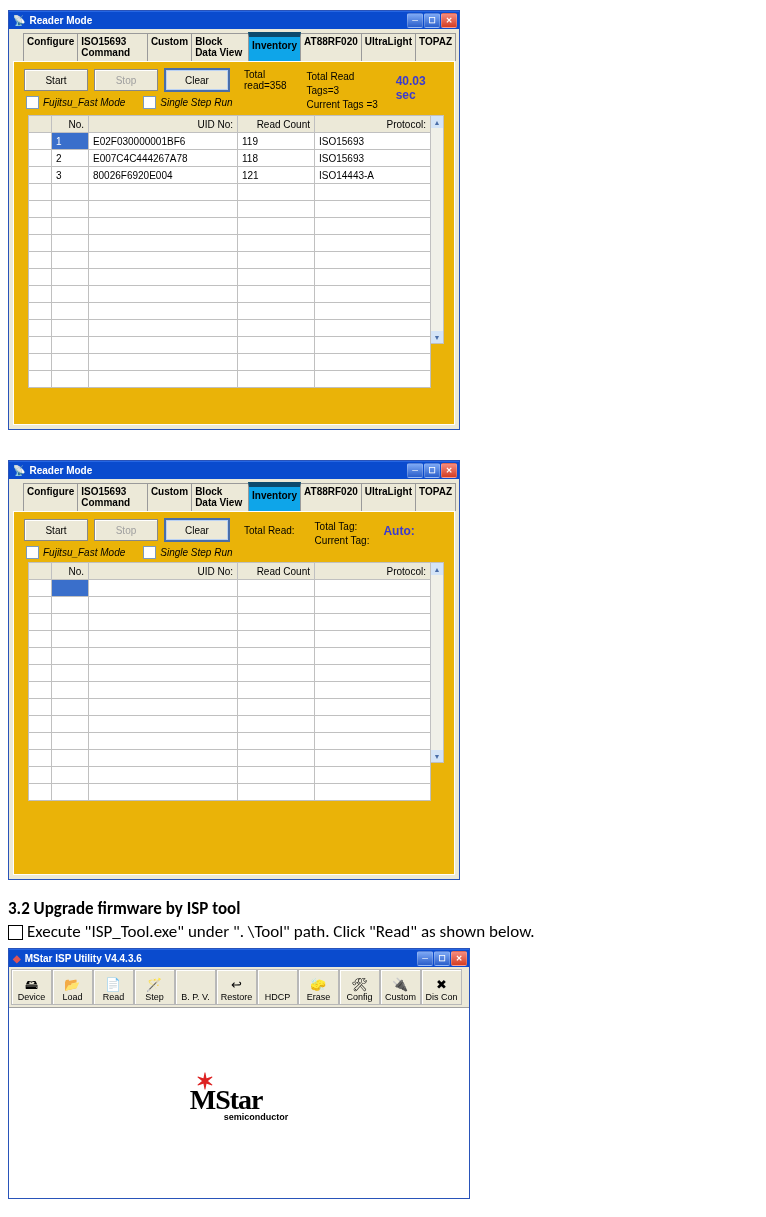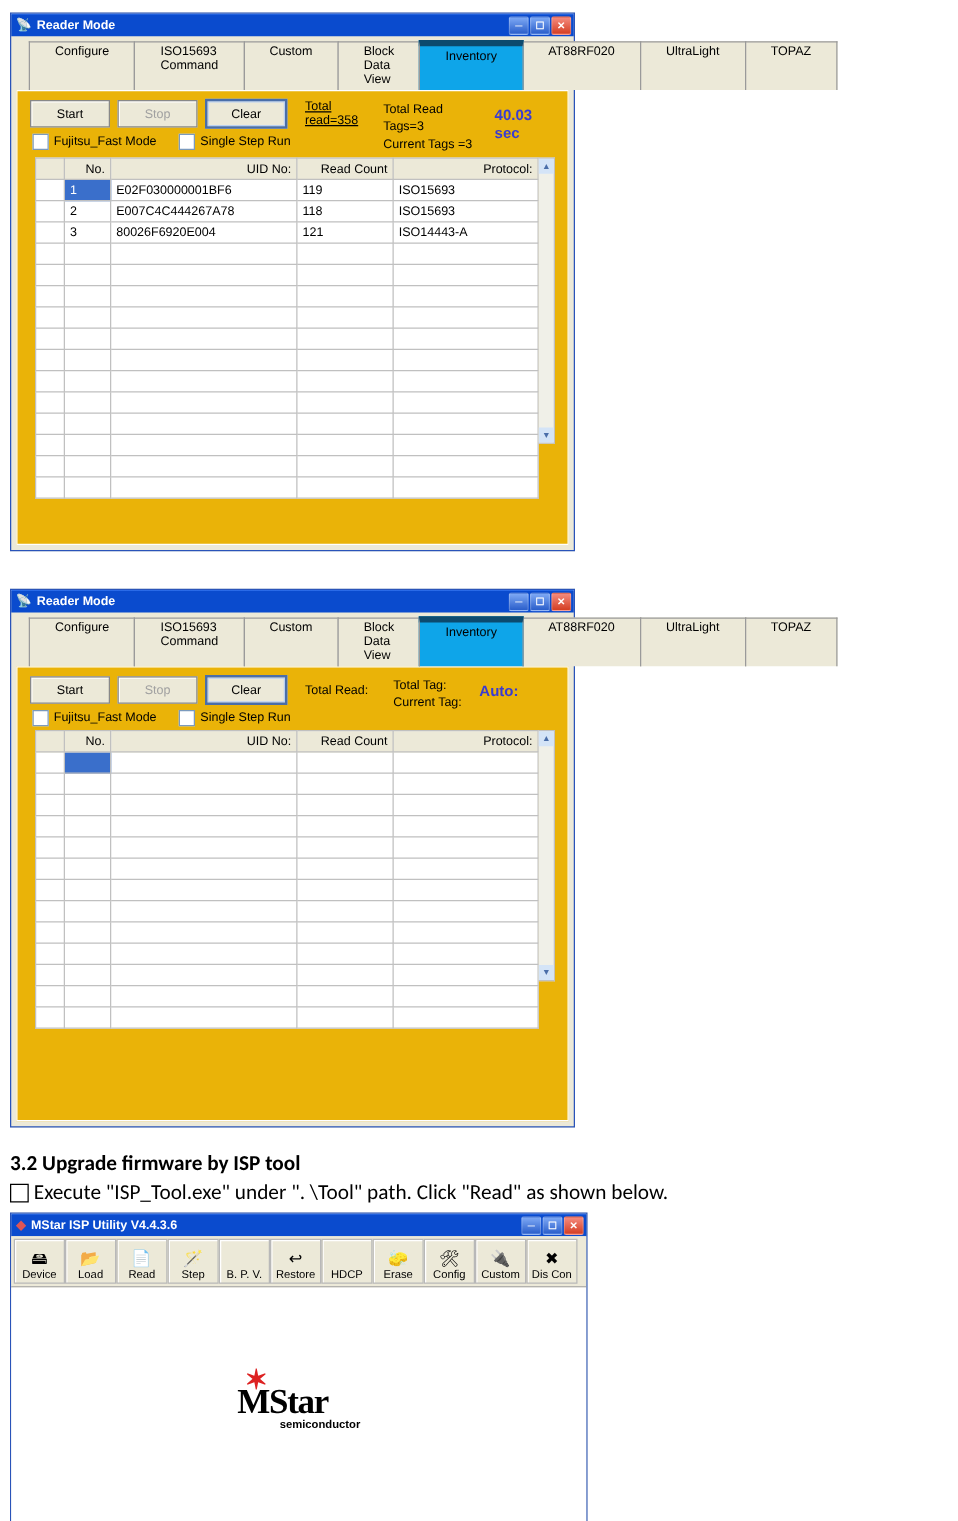--- a/index.html
+++ b/index.html
@@ -4,29 +4,29 @@
 <style>
   body { margin:0; padding:10px 8px 30px 8px; font-family: Tahoma, Arial, sans-serif; font-size:10px; background:#fff; color:#000; width:766px; }
   .window { border:1px solid #2953b9; background:#ece9d8; position:relative; }
   .titlebar { height:18px; background:linear-gradient(to bottom,#3d7df6 0%,#0a4bce 6%,#0a4bce 45%,#0a4bce 80%,#0a4bce 100%); color:#fff; display:flex; align-items:center; padding:0 2px 0 4px; font-weight:bold; font-size:10px; justify-content:space-between; }
   .titlebar-left { display:flex; align-items:center; gap:4px; }
   .sysbtns { display:flex; gap:1px; }
   .sysbtn { width:14px; height:13px; background:linear-gradient(to bottom,#7ea9f5,#2a5eca); border:1px solid #fff3; border-radius:2px; display:flex; align-items:center; justify-content:center; font-size:8px; color:#fff; }
   .sysbtn.close { background:linear-gradient(to bottom,#f58b7e,#d43e23); }
 
   .tabs { display:flex; margin:4px 4px 0 14px; font-size:10px; }
-  .tab { padding:2px 20px 3px; border:1px solid #9a9a9a; border-bottom:none; background:#ece9d8; margin-right:-1px; position:relative; color:#000; }
+  .tab { padding:2px 3px 3px; border:1px solid #9a9a9a; border-bottom:none; background:#ece9d8; margin-right:-1px; position:relative; color:#000;font-weight:bold; }
   .tab.active { background:#0ea5e9; border-top:5px solid #0c4a6e; z-index:2; padding-top:3px; margin-top:-1px;}
   .panel { border:1px solid #fff; margin:0 4px 4px 4px; padding:6px 10px 6px 10px; background:#eab308; }
 
   .toolbar { display:flex; align-items:center; gap:6px; margin-bottom:4px;}
   .wbtn { min-width:46px; height:20px; border:1px solid #888; background:#ece9d8; font-size:10px; display:inline-flex; align-items:center; justify-content:center; box-shadow:inset 1px 1px 0 #fff; padding:0 8px;}
   .wbtn.disabled { color:#a0a0a0; }
   .wbtn.default { border:2px solid #4a6ea9; box-shadow: inset 0 0 0 1px #b9d1f4; }
-  .chk { display:inline-flex; align-items:center; gap:4px; font-size:10px; color:#000; }
+  .chk { display:inline-flex; align-items:center; gap:4px; font-size:10px; color:#000;font-style:italic; }
   .chkbox { width:11px; height:11px; border:1px solid #7b9abd; background:#fff; display:inline-block; }
 
   .stats { font-size:10px; color:#000; }
   .time-txt { color:#3a3bd1; font-weight:bold; font-size:12px;}
 
   .table { border-collapse:collapse; font-size:10px; background:#fff; width:405px; }
   .table th, .table td { border:1px solid #c0c0c0; padding:2px 4px; text-align:left; height:12px; }
   .table th { background:#ece9d8; font-weight:normal; color:#000;text-align:right; }
   .row-num.selected { background:#3a6fcb; color:#fff; }
   .scrollcol { width:12px; background:#f0f0e8; display:flex; flex-direction:column; justify-content:space-between; border:1px solid #c0c0c0; border-left:none;}
@@ -72,21 +72,21 @@
     <div class="tab">UltraLight</div>
     <div class="tab">TOPAZ</div>
   </div>
   <div class="panel" style="height:350px;">
     <div style="display:flex; align-items:flex-start;">
       <div>
         <div class="toolbar">
           <div class="wbtn">Start</div>
           <div class="wbtn disabled">Stop</div>
           <div class="wbtn default">Clear</div>
-          <span class="stats" style="margin-left:8px;text-decoration:underline;">Total read=358</span>
+          <span class="stats" style="margin-left:8px;">Total read=358</span>
         </div>
         <div style="display:flex; gap:18px; margin-top:2px; margin-left:2px;">
           <label class="chk">
               <span class="chkbox"></span>
               <span>Fujitsu_Fast Mode</span>
             </label>
           <label class="chk">
               <span class="chkbox"></span>
               <span>Single Step Run</span>
             </label>

